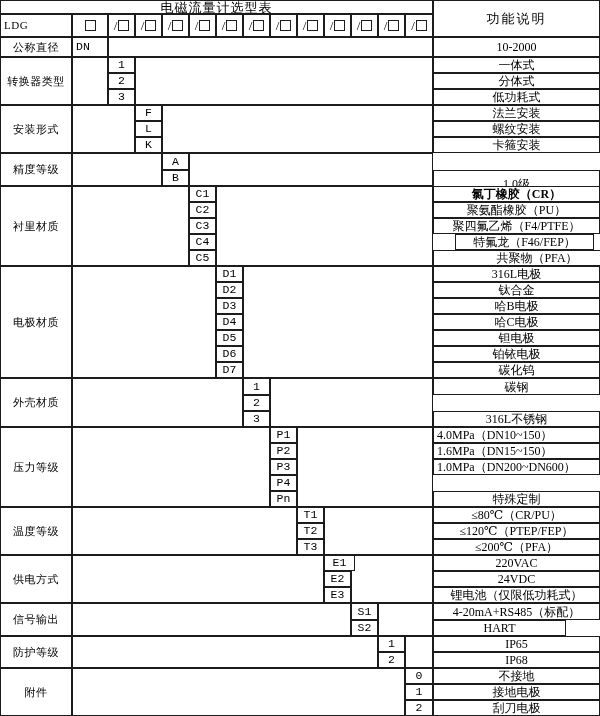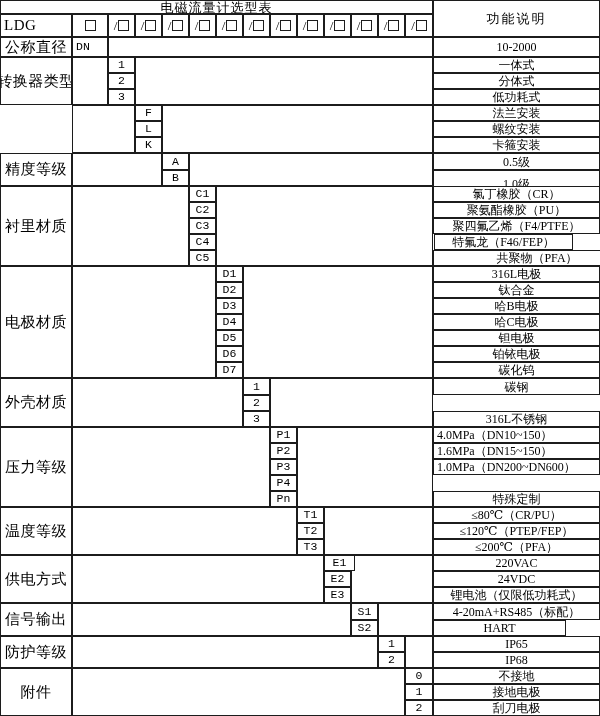--- a/index.html
+++ b/index.html
@@ -8,21 +8,21 @@
     font-family:"Liberation Serif","DejaVu Serif",serif;color:#000;
   }
   .cell{
     position:absolute;box-sizing:border-box;border:1px solid #1c1c1c;
     display:flex;align-items:center;justify-content:center;
     font-size:12px;line-height:1;white-space:nowrap;overflow:hidden;
     background:#fff;
   }
   .title{font-size:13px;letter-spacing:1px;}
   .hdr{font-size:13px;letter-spacing:2px;}
-  .lbl{font-size:15px;letter-spacing:0.5px;}
+  .lbl{font-size:11px;letter-spacing:0.5px;}
   .left{justify-content:flex-start;padding-left:3px;}
   .code{font-size:11.5px;font-family:"Liberation Mono","DejaVu Sans Mono",monospace;}
   .sq{display:inline-block;width:9px;height:9px;border:1px solid #1c1c1c;background:#fff;}
   .slash{font-size:13px;margin-right:1px;font-style:normal;}
 </style>
 </head>
 <body>
 
 <div id="table">
     <div class="cell title" style="left: 0px; top: 0px; width: 433px; height: 14px;">电磁流量计选型表</div>
@@ -85,46 +85,46 @@
     <div class="cell" style="left: 433px; top: 37px; width: 167px; height: 20px;">10-2000</div>
     <div class="cell lbl" style="left: 0px; top: 57px; width: 72px; height: 48px;">转换器类型</div>
     <div class="cell" style="left: 72px; top: 57px; width: 36px; height: 48px;"></div>
     <div class="cell" style="left: 135px; top: 57px; width: 298px; height: 48px;"></div>
     <div class="cell code" style="left: 108px; top: 57px; width: 27px; height: 16px;">1</div>
     <div class="cell" style="left: 433px; top: 57px; width: 167px; height: 16px;">一体式</div>
     <div class="cell code" style="left: 108px; top: 73px; width: 27px; height: 16px;">2</div>
     <div class="cell" style="left: 433px; top: 73px; width: 167px; height: 16px;">分体式</div>
     <div class="cell code" style="left: 108px; top: 89px; width: 27px; height: 16px;">3</div>
     <div class="cell" style="left: 433px; top: 89px; width: 167px; height: 16px;">低功耗式</div>
+    <div class="cell lbl" style="left: 0px; top: 105px; width: 72px; height: 48px;">安装形式</div>
     <div class="cell" style="left: 72px; top: 105px; width: 63px; height: 48px;"></div>
     <div class="cell" style="left: 162px; top: 105px; width: 271px; height: 48px;"></div>
     <div class="cell code" style="left: 135px; top: 105px; width: 27px; height: 16px;">F</div>
     <div class="cell" style="left: 433px; top: 105px; width: 167px; height: 16px;">法兰安装</div>
     <div class="cell code" style="left: 135px; top: 121px; width: 27px; height: 16px;">L</div>
     <div class="cell" style="left: 433px; top: 121px; width: 167px; height: 16px;">螺纹安装</div>
     <div class="cell code" style="left: 135px; top: 137px; width: 27px; height: 16px;">K</div>
     <div class="cell" style="left: 433px; top: 137px; width: 167px; height: 16px;">卡箍安装</div>
     <div class="cell lbl" style="left: 0px; top: 153px; width: 72px; height: 33px;">精度等级</div>
     <div class="cell" style="left: 72px; top: 153px; width: 90px; height: 33px;"></div>
     <div class="cell" style="left: 189px; top: 153px; width: 244px; height: 33px;"></div>
     <div class="cell code" style="left: 162px; top: 153px; width: 27px; height: 17px;">A</div>
-    <div class="cell" style="left: 433px; top: 153px; width: 167px; height: 17px;">0.5级</div>
     <div class="cell code" style="left: 162px; top: 170px; width: 27px; height: 16px;">B</div>
     <div class="cell" style="left: 433px; top: 170px; width: 167px; height: 28px;">1.0级</div>
     <div class="cell lbl" style="left: 0px; top: 186px; width: 72px; height: 80px;">衬里材质</div>
     <div class="cell" style="left: 72px; top: 186px; width: 117px; height: 80px;"></div>
     <div class="cell" style="left: 216px; top: 186px; width: 217px; height: 80px;"></div>
     <div class="cell code" style="left: 189px; top: 186px; width: 27px; height: 16px;">C1</div>
-    <div class="cell" style="left: 433px; top: 186px; width: 167px; height: 16px;">氯丁橡胶（CR）</div>
+    <div class="cell" style="left: 433px; top: 186px; width: 167px; height: 16px; font-weight: bold;">氯丁橡胶（CR）</div>
     <div class="cell code" style="left: 189px; top: 202px; width: 27px; height: 16px;">C2</div>
     <div class="cell" style="left: 433px; top: 202px; width: 167px; height: 16px;">聚氨酯橡胶（PU）</div>
     <div class="cell code" style="left: 189px; top: 218px; width: 27px; height: 16px;">C3</div>
     <div class="cell" style="left: 433px; top: 218px; width: 167px; height: 16px;">聚四氟乙烯（F4/PTFE）</div>
     <div class="cell code" style="left: 189px; top: 234px; width: 27px; height: 16px;">C4</div>
-    <div class="cell" style="left: 434px; top: 234px; width: 139px; height: 16px;">特氟龙（F46/FEP）</div>
+    <div class="cell" style="left: 455px; top: 234px; width: 139px; height: 16px;">特氟龙（F46/FEP）</div>
     <div class="cell code" style="left: 189px; top: 250px; width: 27px; height: 16px;">C5</div>
     <div class="cell" style="left: 433px; top: 250px; width: 172px; height: 16px; padding-left: 36px;">共聚物（PFA）</div>
     <div class="cell lbl" style="left: 0px; top: 266px; width: 72px; height: 112px;">电极材质</div>
     <div class="cell" style="left: 72px; top: 266px; width: 144px; height: 112px;"></div>
     <div class="cell" style="left: 243px; top: 266px; width: 190px; height: 112px;"></div>
     <div class="cell code" style="left: 216px; top: 266px; width: 27px; height: 16px;">D1</div>
     <div class="cell" style="left: 433px; top: 266px; width: 167px; height: 16px;">316L电极</div>
     <div class="cell code" style="left: 216px; top: 282px; width: 27px; height: 16px;">D2</div>
     <div class="cell" style="left: 433px; top: 282px; width: 167px; height: 16px;">钛合金</div>
     <div class="cell code" style="left: 216px; top: 298px; width: 27px; height: 16px;">D3</div>

